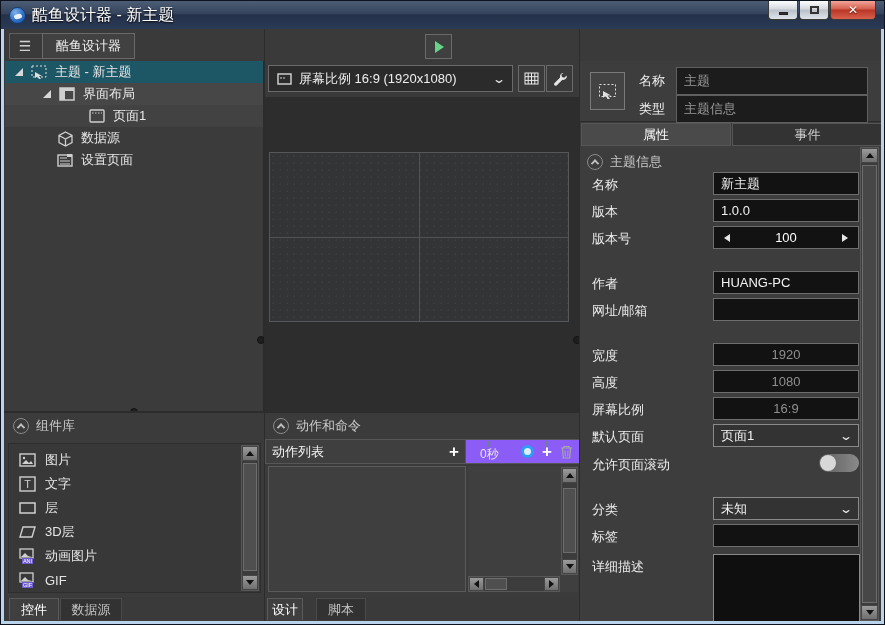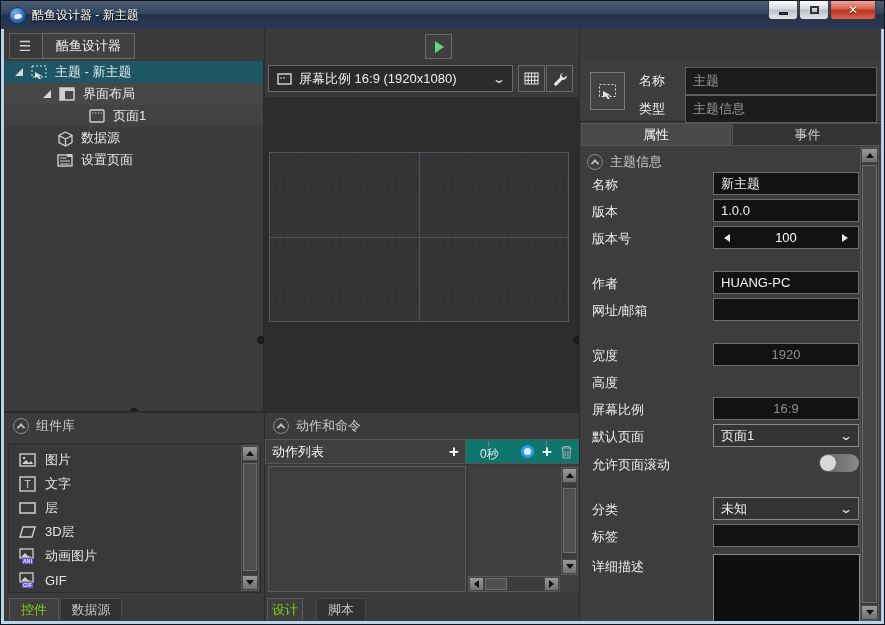--- a/index.html
+++ b/index.html
@@ -9,21 +9,21 @@
 
   
   .titlebar { position:absolute; left:0; top:0; width:100%; height:28px;
     background:linear-gradient(#4d5d76 0%, #35445c 45%, #24314a 50%, #2b3a55 100%);
     display:flex; align-items:center; padding-left:8px; }
   .app-ico { width:17px; height:17px; border-radius:50%; margin-right:6px;
     background:radial-gradient(circle at 35% 30%, #7fb3e8 0%, #2f6fc4 55%, #1a4f9c 100%);
     border:1px solid #123a75; position:relative; }
   .app-ico::after { content:""; position:absolute; left:4px; top:6px; width:8px; height:5px;
     background:#e8f2fc; border-radius:50% 60% 50% 60%; transform:rotate(-15deg); }
-  .title-text { color:#ffffff; font-size:12px; text-shadow:0 1px 2px #000; }
+  .title-text { color:#ffffff; font-size:16px; text-shadow:0 1px 2px #000; }
   .winbtns { position:absolute; top:0; right:8px; display:flex; }
   .wbtn { height:19px; border:1px solid #3a3a3a; border-top:none; border-radius:0 0 4px 4px;
     display:flex; align-items:center; justify-content:center; margin-left:1px; cursor:default; }
   .wbtn.gray { width:30px; background:linear-gradient(#fdfdfd, #d4d8dd 45%, #b9c0c9 50%, #dfe4ea); }
   .wbtn.red  { width:46px; background:linear-gradient(#f2a49a, #d55f4e 45%, #b83525 50%, #d9604d); }
   .glyph-min { width:9px; height:3px; background:#333; border:1px solid #222; margin-top:6px; }
   .glyph-max { width:9px; height:8px; border:2px solid #333; background:transparent; }
   .glyph-close { color:#fff; font-size:12px; font-weight:bold; text-shadow:0 1px 1px #5a0f06; }
 
   
@@ -76,21 +76,21 @@
   .arr { width:0; height:0; }
   .arr.up    { border-left:4px solid transparent; border-right:4px solid transparent; border-bottom:5px solid #111; }
   .arr.down  { border-left:4px solid transparent; border-right:4px solid transparent; border-top:5px solid #111; }
   .arr.left  { border-top:4px solid transparent; border-bottom:4px solid transparent; border-right:5px solid #111; }
   .arr.right { border-top:4px solid transparent; border-bottom:4px solid transparent; border-left:5px solid #111; }
   .thumb { position:absolute; left:1px; right:1px; background:#4f4f4f; border:1px solid #6d6d6d; }
 
   
   .tab { position:absolute; height:22px; display:flex; align-items:center; justify-content:center;
     font-size:13px; border:1px solid #5a5a5a; border-bottom:none; }
-  .tab.on  { background:#3f3f3f; color:#84cc16; }
+  .tab.on  { background:#3f3f3f; color:#ffffff; }
   .tab.off { background:#323232; color:#c4c4c4; border-color:#4a4a4a; }
 
   
   .toolbar-dd { position:absolute; left:264px; top:36px; width:245px; height:27px;
     background:#2b2b2b; border:1px solid #6a6a6a; display:flex; align-items:center;
     color:#efefef; font-size:13px; padding:0 8px; }
   .dd-chev { margin-left:auto; color:#e8e8e8; font-size:12px; transform:scaleX(1.4); }
   .sqbtn { position:absolute; top:36px; width:27px; height:27px; border:1px solid #6a6a6a;
     background:#3a3a3a; display:flex; align-items:center; justify-content:center; }
   .canvas-area { position:absolute; left:260px; top:68px; width:316px; height:316px; background:#2d2d2d; }
@@ -100,35 +100,35 @@
   .canvas::before { content:""; position:absolute; left:50%; top:0; width:1px; height:100%; background:#505355; }
   .canvas::after  { content:""; position:absolute; top:50%; left:0; height:1px; width:100%; background:#505355; }
   .dot { position:absolute; width:8px; height:8px; border-radius:50%; background:#1e1e1e; border:1px solid #141414; }
 
   
   .actions { left:260px; top:384px; width:316px; height:184px; background:#3b3b3b; border-left:1px solid #2b2b2b; }
   .act-sub { position:absolute; left:0; top:26px; width:100%; height:25px; display:flex; }
   .act-list-head { width:201px; border:1px solid #565656; background:#3f3f3f; display:flex;
     align-items:center; color:#f2f2f2; font-size:13px; padding:0 6px; }
   .plus { color:#ffffff; font-size:17px; font-weight:bold; line-height:1; }
-  .tl-head { flex:1; border:1px solid #565656; border-left:none; background:#0f766e;
+  .tl-head { flex:1; border:1px solid #565656; border-left:none; background:#8b5cf6;
     display:flex; align-items:center; position:relative; color:#e8e8e8; font-size:12px; }
   .tick { position:absolute; top:1px; width:1px; height:6px; background:#6b7f92; }
   .tl-tools { display:flex; align-items:center; gap:8px; margin-left:auto; padding-right:6px; }
   .rec { width:13px; height:13px; border-radius:50%; border:3px solid #2f9df5; background:#ddeeff; }
   .act-list-box { position:absolute; left:3px; top:53px; width:198px; height:126px;
     background:#3f3f3f; border:1px solid #5a5a5a; }
   .tl-box { position:absolute; left:203px; top:53px; width:110px; height:126px; background:#3f3f3f; }
 
   
   .insp-top { left:575px; top:32px; width:304px; height:61px; background:#3d3d3d; border-bottom:1px solid #2b2b2b; }
   .insp-iconbox { position:absolute; left:11px; top:11px; width:35px; height:38px;
     border:1px solid #7a7a7a; background:#434343; display:flex; align-items:center; justify-content:center; }
   .insp-lab { position:absolute; color:#f0f0f0; font-size:13px; }
-  .mini-input { position:absolute; left:106px; width:192px; height:28px; background:#1c1c1c;
+  .mini-input { position:absolute; left:97px; width:192px; height:28px; background:#1c1c1c;
     border:1px solid #5f5f5f; color:#9a9a9a; font-size:13px; padding:4px 7px;
     font-family:"Liberation Sans","DejaVu Sans",sans-serif; }
   .insp-tab { position:absolute; top:94px; height:23px; width:151px; display:flex; align-items:center;
     justify-content:center; font-size:13px; border:1px solid #555; }
   .insp-tab.on  { background:#4a4a4a; color:#fff; }
   .insp-tab.off { background:#333; color:#d0d0d0; }
   .props { left:575px; top:117px; width:304px; height:477px; background:#3d3d3d; }
   .prow-label { position:absolute; left:13px; color:#ececec; font-size:13px; }
   .pinput { position:absolute; left:134px; width:146px; height:23px; background:#121212;
     border:1px solid #6e6e6e; color:#f2f2f2; font-size:13px; padding:0 7px;
@@ -457,20 +457,21 @@
       <span class="prow-label" style="top:129px;">作者</span>
       <input class="pinput" style="top: 125px;" value="HUANG-PC">
 
       <span class="prow-label" style="top:156px;">网址/邮箱</span>
       <input class="pinput" style="top: 152px;" value="">
 
       <span class="prow-label" style="top:201px;">宽度</span>
       <input class="pinput ro" style="top: 197px;" readonly="" value="1920">
 
       <span class="prow-label" style="top:228px;">高度</span>
+      <input class="pinput ro" style="top: 224px;" readonly="" value="1080">
 
       <span class="prow-label" style="top:255px;">屏幕比例</span>
       <input class="pinput ro" style="top: 251px;" readonly="" value="16:9">
 
       <span class="prow-label" style="top:282px;">默认页面</span>
       <div class="pselect" style="top:278px;">
         <span>页面1</span>
         <span class="dd-chev">⌄</span>
       </div>
 

